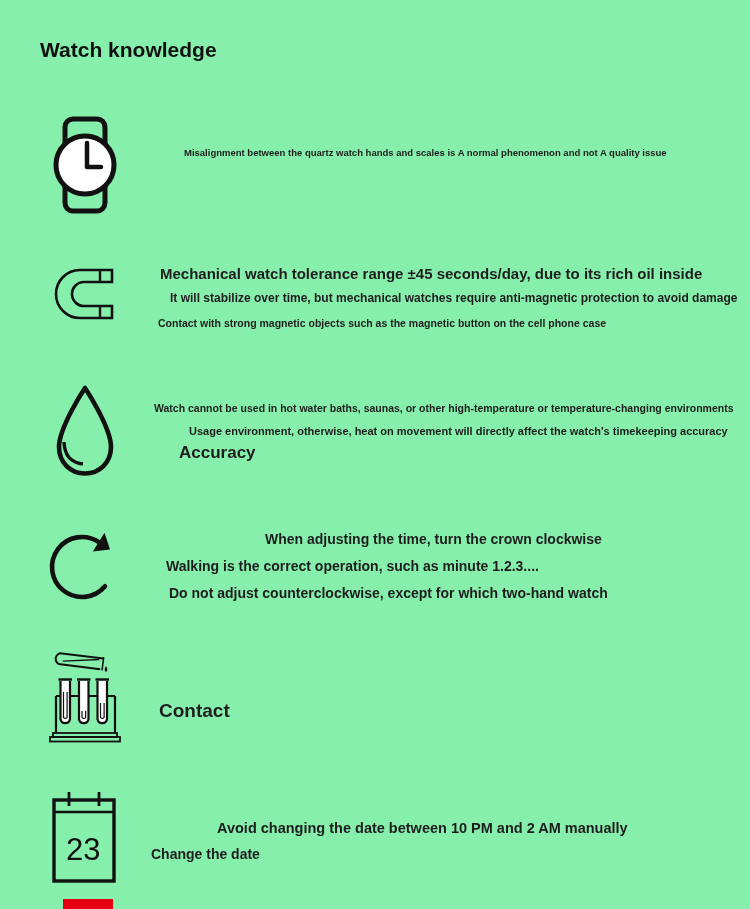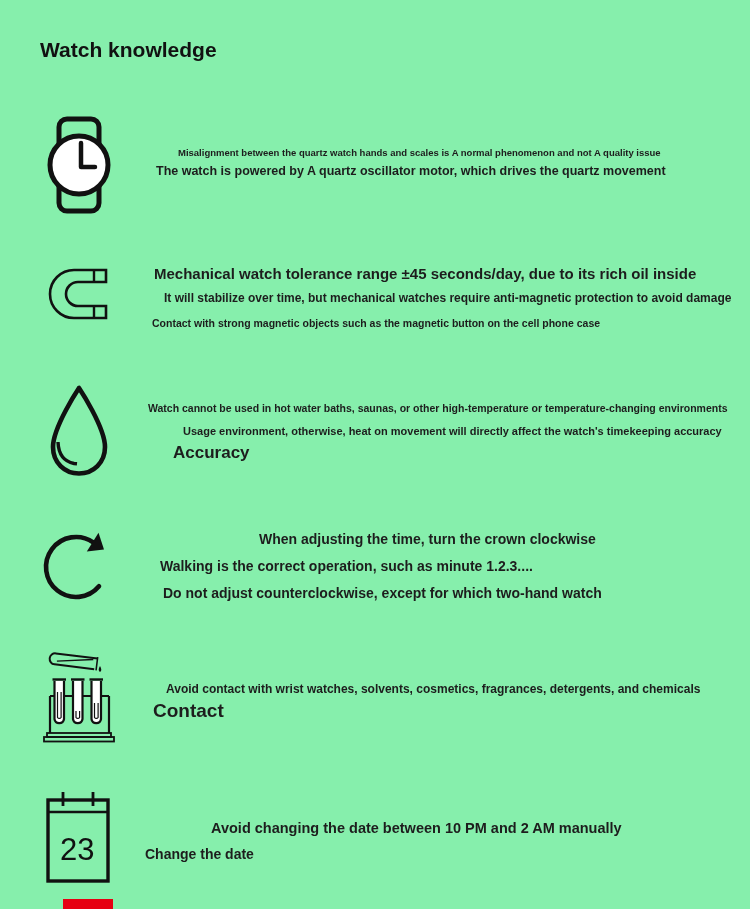--- a/index.html
+++ b/index.html
@@ -1,20 +1,20 @@
 <!DOCTYPE html>
 <html><head>
 <meta charset="utf-8">
 <style>
   html,body{margin:0;padding:0;background:#fff;}
   #page{
     position:relative;width:750px;height:909px;background:#86efac;overflow:hidden;
     font-family:"Liberation Sans",sans-serif;color:#1d1d1d;
   }
-  .sec{position:absolute;left:6px;width:605px;}
+  .sec{position:absolute;left:12px;width:605px;}
   .line{position:absolute;white-space:nowrap;font-weight:bold;color:#1d1d1d;line-height:1.2;}
   .title{position:absolute;left:40px;top:38px;font-size:21px;font-weight:bold;color:#111;}
   .icon{position:absolute;}
   .icon svg{display:block;}
   .cal-day{position:absolute;font-size:31px;font-weight:400;color:#111;line-height:1;letter-spacing:0;}
   .redbar{position:absolute;left:63px;top:899px;width:50px;height:10px;}
 </style>
 </head>
 <body>
 
@@ -24,21 +24,20 @@
 
   <div class="sec" style="top:116px;height:100px;">
     <div class="icon" style="left:36px;top:0;">
       <svg width="74" height="98" viewBox="0 0 74 98">
         <rect x="17" y="3" width="40" height="92" rx="8" fill="none" stroke="#111" stroke-width="5"></rect>
         <circle cx="37" cy="49" r="29" fill="#fff" stroke="#111" stroke-width="5"></circle>
         <path d="M39,27 V51 H53" fill="none" stroke="#111" stroke-width="4.5" stroke-linecap="round" stroke-linejoin="round"></path>
       </svg>
     </div>
     <div class="line" style="left:172px;top:31px;font-size:9.5px;">Misalignment between the quartz watch hands and scales is A normal phenomenon and not A quality issue</div>
-    <div class="line" style="left:150px;top:48px;font-size:12.5px;">The watch is powered by A quartz oscillator motor, which drives the quartz movement</div>
   </div>
 
   <div class="sec" style="top:262px;height:70px;">
     <div class="icon" style="left:42px;top:6px;">
       <svg width="62" height="54" viewBox="0 0 62 54">
         <path d="M58,2 H26 A24,24 0 0 0 26,50 H58 V38 H30 A12,12 0 0 1 30,14 H58 Z" fill="none" stroke="#111" stroke-width="2.6" stroke-linejoin="miter"></path>
         <path d="M46,2 V14 M46,38 V50" fill="none" stroke="#111" stroke-width="2.4"></path>
       </svg>
     </div>
     <div class="line" style="left:148px;top:3px;font-size:15px;">Mechanical watch tolerance range ±45 seconds/day, due to its rich oil inside</div>
@@ -89,21 +88,20 @@
         <path d="M12.5,31.5 H26" fill="none" stroke="#111" stroke-width="2.4"></path>
         <path d="M17.5,44 V69.5 a2.2,2.2 0 0 0 3.6,0 V44" fill="none" stroke="#111" stroke-width="1.2"></path>
         <path d="M33,33 V71 A4.8,4.8 0 0 0 42.5,71 V33" fill="#fff" stroke="#111" stroke-width="2.2"></path>
         <path d="M31,31.5 H44.5" fill="none" stroke="#111" stroke-width="2.4"></path>
         <path d="M36,63 V69.5 a2.2,2.2 0 0 0 3.6,0 V63" fill="none" stroke="#111" stroke-width="1.2"></path>
         <path d="M51.5,33 V71 A4.8,4.8 0 0 0 61,71 V33" fill="#fff" stroke="#111" stroke-width="2.2"></path>
         <path d="M49.5,31.5 H63" fill="none" stroke="#111" stroke-width="2.4"></path>
         <path d="M54.5,55 V69.5 a2.2,2.2 0 0 0 3.6,0 V55" fill="none" stroke="#111" stroke-width="1.2"></path>
       </svg>
     </div>
-    <div class="line" style="left:160px;top:34px;font-size:12px;">Avoid contact with wrist watches, solvents, cosmetics, fragrances, detergents, and chemicals</div>
     <div class="line" style="left:147px;top:52px;font-size:19px;">Contact</div>
   </div>
 
   <div class="sec" style="top:790px;height:100px;">
     <div class="icon" style="left:40px;top:0;">
       <svg width="64" height="93" viewBox="0 0 64 93">
         <rect x="2" y="10" width="60" height="81" fill="none" stroke="#111" stroke-width="3.4"></rect>
         <path d="M2,22 H62" fill="none" stroke="#111" stroke-width="2.6"></path>
         <path d="M17,2 V16 M47,2 V16" fill="none" stroke="#111" stroke-width="2.8"></path>
       </svg>

